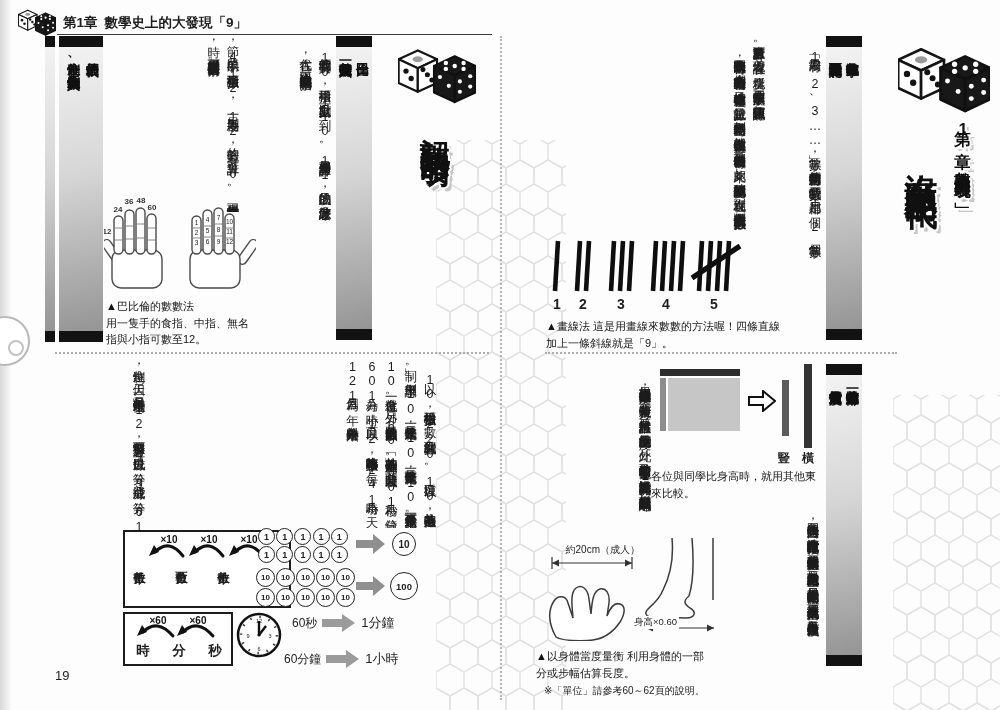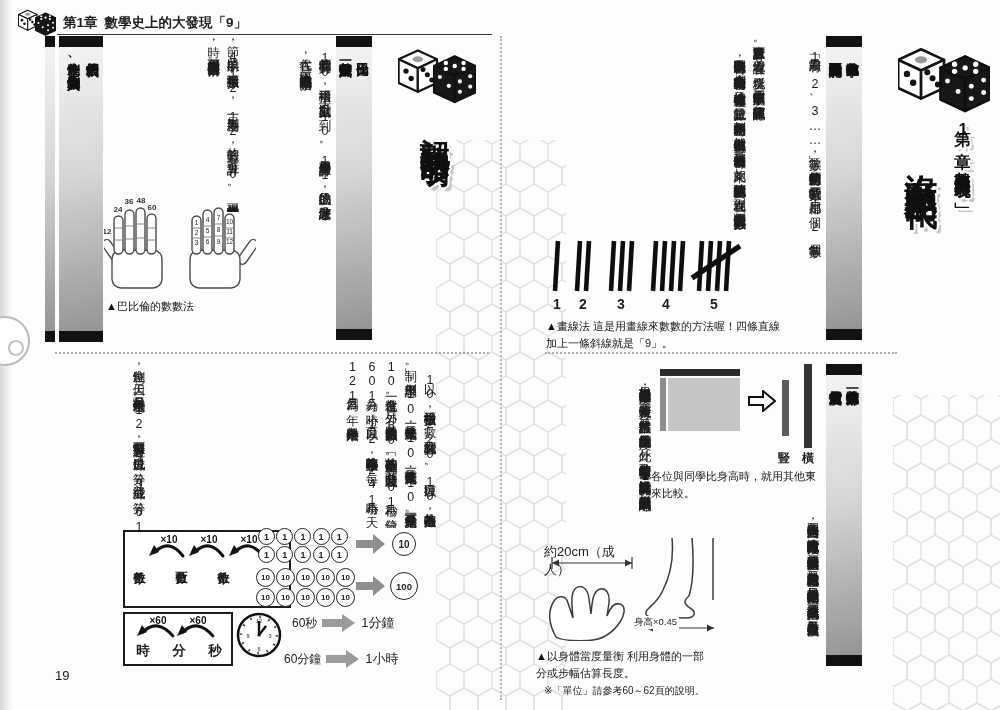--- a/index.html
+++ b/index.html
@@ -198,21 +198,21 @@
 </div>
 <div class="abs content cap" style="left:640px;top:468px;width:180px">▲各位與同學比身高時，就用其他東西來比較。</div>
 
 <div class="abs content v body-v" style="left:676px;top:500px;width:146px;height:186px">
   <p>　各位與同學比身高時，應該會背對背站在一起比較吧？想要比較長度的兩個物體，只要對齊一邊就能相比出結果。如果是無法放在一起比較的物體，可用繩子或其他東西當尺，量出各自長度再加以比較。</p>
 </div>
 <div class="abs content v body-v" style="left:544px;top:364px;width:110px;height:195px">
   <p>　如果事先知道自己身體某部位的長度，需要時就很方便。只要將該部位當尺，就能測量出物品長度。此外，若知道自己的步幅有多寬，也能以計算走幾步的方式，掌握從出發點到目的地的距離。</p>
 </div>
 
-<span class="abs content" style="left:544px;top:543px;width:96px;text-align:left;font-size:13px">約20cm（成人）</span>
+<span class="abs content" style="left:544px;top:543px;width:96px;text-align:right;font-size:10px">約20cm（成人）</span>
 <svg class="abs content" style="left:546px;top:555px" width="92" height="86" viewBox="0 0 92 86">
   <g stroke="#333" stroke-width="1.2">
     <line x1="6" y1="2" x2="6" y2="14"></line>
       <line x1="86" y1="2" x2="86" y2="14"></line>
     <line x1="6" y1="8" x2="86" y2="8"></line>
   </g>
   <polygon points="6,8 13,4.5 13,11.5" fill="#333"></polygon>
     <polygon points="86,8 79,4.5 79,11.5" fill="#333"></polygon>
   <path d="M10,82 C2,68 2,55 8,46 C12,40 20,40 22,48 L27,63 C26,50 24,38 30,33 C36,29 42,34 43,44 L45,59 C46,47 47,36 54,34 C60,33 64,38 63,48 L61,61 C64,53 68,47 74,49 C80,51 79,59 74,67 C66,79 56,85 42,85.5 C28,86 16,86 10,82 Z" fill="#fff" stroke="#3c3c3c" stroke-width="1.5"></path>
 </svg>
@@ -220,21 +220,21 @@
   <g fill="none" stroke="#3c3c3c" stroke-width="1.5">
     <path d="M30,0 C32,22 28,38 21,52"></path>
     <path d="M50,0 C52,24 52,42 47,58"></path>
     <path d="M21,52 C17,62 10,67 6,71 C2,75 4,79 10,79 L44,80 C53,80 55,74 48,70 C42,66 41,63 47,58"></path>
     <line x1="71" y1="0" x2="71" y2="62"></line>
   </g>
   <line x1="4" y1="90" x2="72" y2="90" stroke="#333" stroke-width="1.2"></line>
   <polygon points="4,90 11,86.5 11,93.5" fill="#333"></polygon>
     <polygon points="72,90 65,86.5 65,93.5" fill="#333"></polygon>
 </svg>
-<span class="abs content" style="left:632px;top:616px;font-size:9.5px;background:#fff;padding:0 2px">身高×0.45</span>
+<span class="abs content" style="left:632px;top:616px;font-size:9.5px;background:#fff;padding:0 2px">身高×0.60</span>
 <div class="abs content cap" style="left:536px;top:648px;width:174px">
   <b>▲以身體當度量衡</b>
   <span>利用身體的一部分或步幅估算長度。</span>
 </div>
 <div class="abs content" style="left:544px;top:684px;width:220px;font-size:10px;color:#222">※「單位」請參考60～62頁的說明。</div>
 
 <svg class="abs content" style="left:398px;top:46px" width="78" height="62" viewBox="0 0 104 84">
   <g stroke="#141414" stroke-width="3" stroke-linejoin="round">
     <polygon points="26,6 52,18 26,30 0,18" fill="#fff"></polygon>
     <polygon points="0,18 26,30 26,62 0,50" fill="#fff"></polygon>
@@ -325,20 +325,21 @@
     <text x="114.5" y="32">7</text>
     <text x="114.5" y="44">8</text>
     <text x="114.5" y="56">9</text>
     <text x="125.5" y="36">10</text>
     <text x="125.5" y="46">11</text>
     <text x="125.5" y="56">12</text>
   </g>
 </svg>
 <div class="abs content cap" style="left:106px;top:298px;width:152px">
   <b style="display:block">▲巴比倫的數數法</b>
+  <span>用一隻手的食指、中指、無名指與小指可數至12。</span>
 </div>
 
 <div class="abs content v body-v" style="left:146px;top:360px;width:293px;height:168px">
   <p>　以10根手指頭數數，數2次就能數到20。這種以10為基數的進位法，稱為「十進位制」。舉例來說，10枚一元硬幣就是十元，10枚十元硬幣就是一百元，10張百元鈔票就是一千元。也就是每個10就會進一位。另外，巴比倫的數數法是以60為基數的「六十進位制」。而時間就是以60秒為1分鐘，60分為1小時。而且以12小時為基準轉換上午和下午，每24小時為1天，每12個月為1年。分與小時雖為六十</p>
 </div>
 <div class="abs content v body-v" style="left:86px;top:360px;width:62px;height:282px">
   <p>進位制，但天、月與年是「十二進位制」。12這個數字可對分，也可以分成4等分，還能分成3等分、6等分與12等分，是很方便好用的數字。</p>
 </div>
 
 <div class="abs content" style="left:123px;top:530px;width:164px;height:74px;border:2px solid #1c1c1c;background:#fff">

